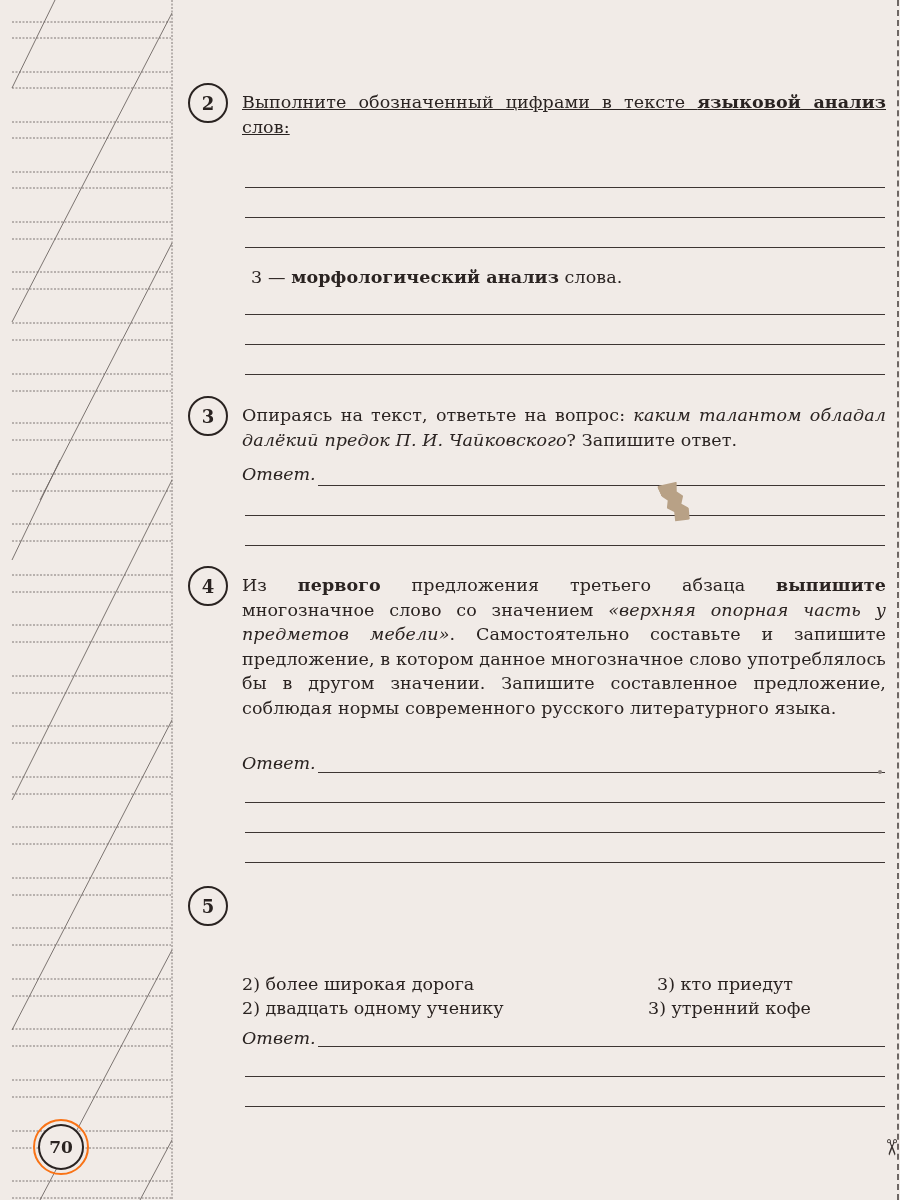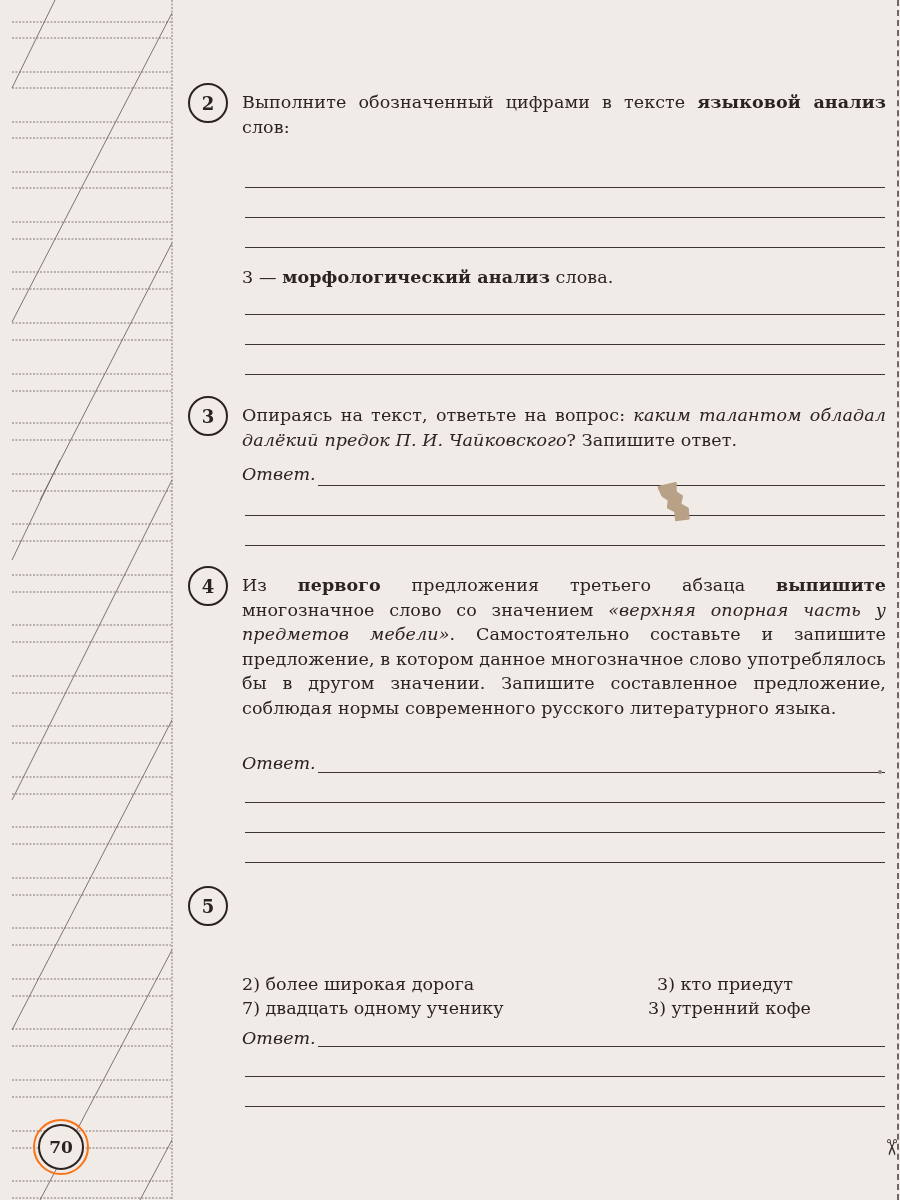--- a/index.html
+++ b/index.html
@@ -134,28 +134,28 @@
       </g>
     </svg>
   </div>
 
   <div class="cut-line"></div>
   <div class="scissors">✂</div>
 
   <div class="task-num" style="left:188px; top:83px;">
     <span>2</span>
   </div>
-  <div class="txt" style="top:90px;">
+  <div class="txt" style="top:90px;text-decoration:underline;">
     <span>Выполните обозначенный цифрами в тексте </span><b>языковой анализ</b><span> слов:</span>
   </div>
   <div class="line" style="left:245px; width:640px; top:187px;"></div>
   <div class="line" style="left:245px; width:640px; top:217px;"></div>
   <div class="line" style="left:245px; width:640px; top:247px;"></div>
 
-  <div class="txt" style="top:265px;">
+  <div class="txt" style="top:265px;margin-left:9px;">
     <span>3 — </span><b>морфологический анализ</b><span> слова.</span>
   </div>
   <div class="line" style="left:245px; width:640px; top:314px;"></div>
   <div class="line" style="left:245px; width:640px; top:344px;"></div>
   <div class="line" style="left:245px; width:640px; top:374px;"></div>
 
   <div class="task-num" style="left:188px; top:396px;">
     <span>3</span>
   </div>
   <div class="txt" style="top:403px;">
@@ -176,21 +176,21 @@
   <div class="line" style="left:318px; width:567px; top:772px;"></div>
   <div class="line" style="left:245px; width:640px; top:802px;"></div>
   <div class="line" style="left:245px; width:640px; top:832px;"></div>
   <div class="line" style="left:245px; width:640px; top:862px;"></div>
 
   <div class="task-num" style="left:188px; top:886px;">
     <span>5</span>
   </div>
   <div class="options" style="top:972px;">
     <span class="opt" style="left:0; top:0;">2) более широкая дорога</span>
-    <span class="opt" style="left:0; top:24px;">7) двадцать одному ученику</span>
+    <span class="opt" style="left:0; top:24px;">2) двадцать одному ученику</span>
     <span class="opt" style="left:415px; top:0;text-align:right;">3) кто приедут</span>
     <span class="opt" style="left:406px; top:24px;">3) утренний кофе</span>
   </div>
   <div class="answer-label" style="top:1028px;">Ответ.</div>
   <div class="line" style="left:318px; width:567px; top:1046px;"></div>
   <div class="line" style="left:245px; width:640px; top:1076px;"></div>
   <div class="line" style="left:245px; width:640px; top:1106px;"></div>
 
   <div class="stain"></div>
   <div class="dot" style="left:878px; top:770px;"></div>

